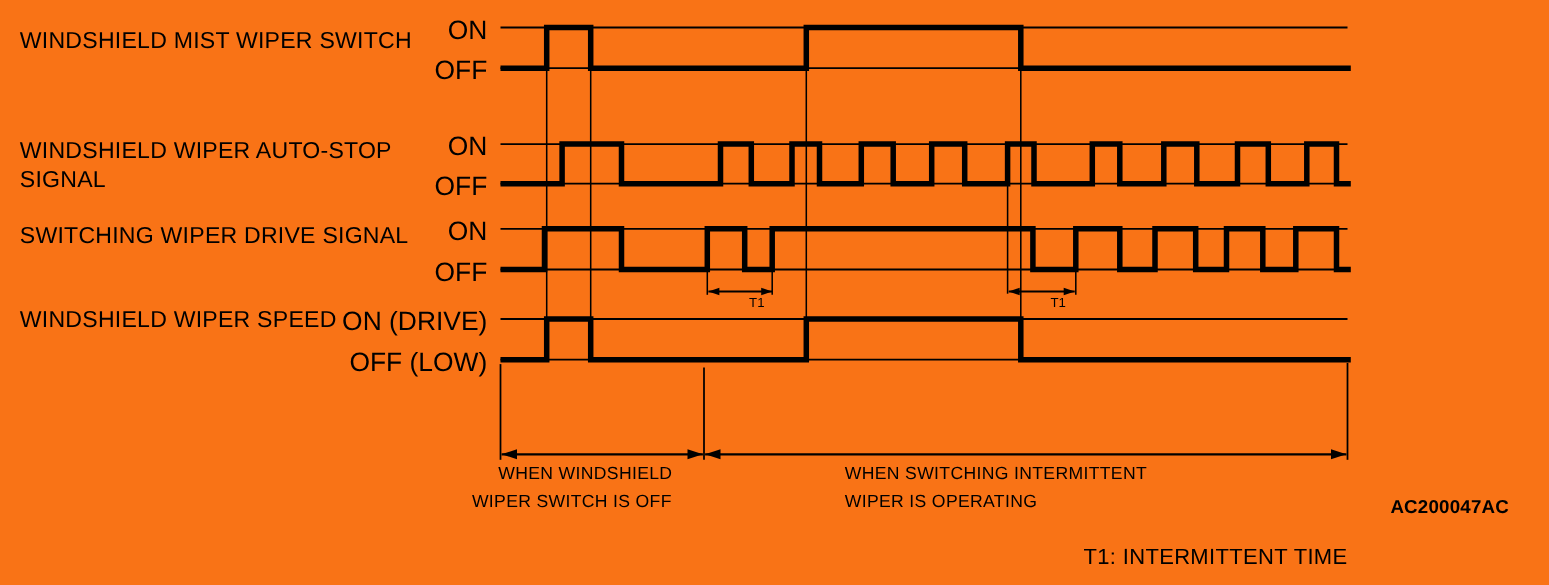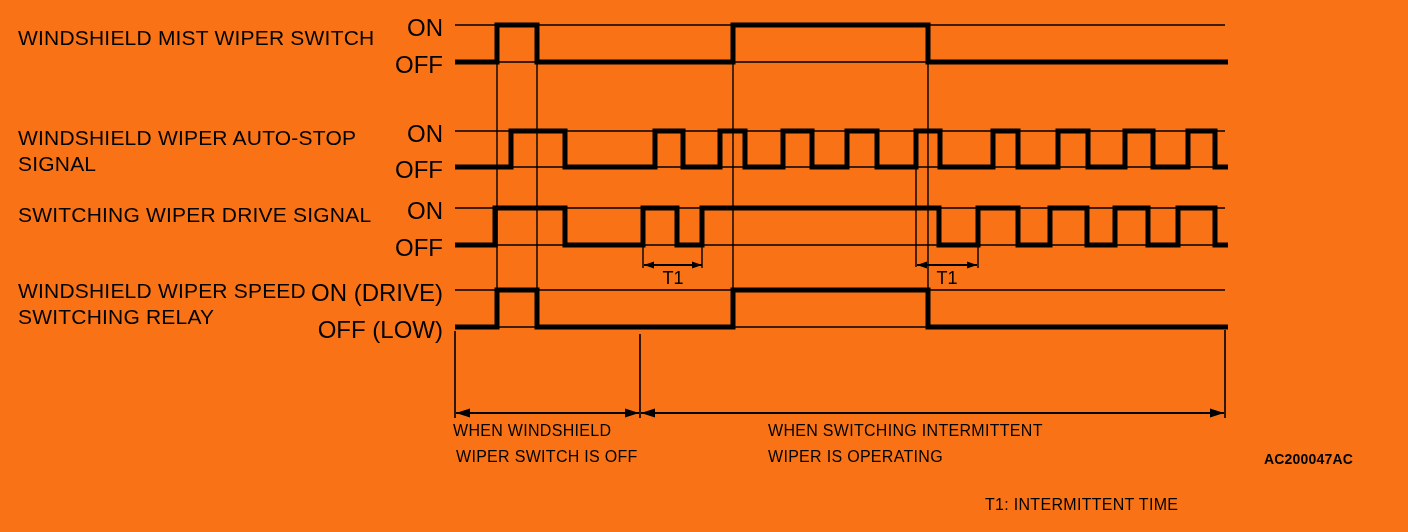--- a/index.html
+++ b/index.html
@@ -3,24 +3,24 @@
 <meta charset="utf-8">
 <style>
   html,body{margin:0;padding:0;background:#fff;}
   .canvas{
     position:relative;width:1408px;height:532px;background:#f97316;
     font-family:Liberation Sans, sans-serif;color:#000;overflow:hidden;
   }
   #diagram-svg{position:absolute;left:0;top:0;}
   .sig-label{position:absolute;left:18px;font-size:21px;letter-spacing:.2px;white-space:nowrap;}
   .level-label{position:absolute;left:298px;width:145px;text-align:right;font-size:24px;white-space:nowrap;}
-  .t1-label{position:absolute;width:44px;text-align:center;font-size:18px;}
+  .t1-label{position:absolute;width:44px;text-align:right;font-size:12px;}
   .bottom-label{position:absolute;font-size:16px;letter-spacing:.3px;white-space:nowrap;}
-  .fig-code{position:absolute;left:1264px;top:451px;font-size:14px;font-weight:bold;letter-spacing:.2px;}
-  .legend{position:absolute;left:985px;top:496px;font-size:16px;letter-spacing:.3px;white-space:nowrap;}
+  .fig-code{position:absolute;left:1264px;top:451px;font-size:17px;font-weight:bold;letter-spacing:.2px;}
+  .legend{position:absolute;left:985px;top:496px;font-size:20px;letter-spacing:.3px;white-space:nowrap;}
 </style>
 </head>
 <body>
 
 <div class="canvas">
 
   <svg id="diagram-svg" width="1408" height="532" viewBox="0 0 1408 532">
       <line x1="455" y1="25" x2="1225" y2="25" stroke="#000000" stroke-width="1.6"></line>
       <line x1="455" y1="62" x2="1225" y2="62" stroke="#000000" stroke-width="1.6"></line>
       <line x1="455" y1="131" x2="1225" y2="131" stroke="#000000" stroke-width="1.6"></line>
@@ -56,34 +56,33 @@
       <line x1="455" y1="331" x2="455" y2="418" stroke="#000000" stroke-width="1.6"></line>
       <line x1="640" y1="334" x2="640" y2="418" stroke="#000000" stroke-width="1.6"></line>
       <line x1="1225" y1="330" x2="1225" y2="418" stroke="#000000" stroke-width="1.6"></line>
     </svg>
 
   <div class="sig-label" style="top:26px">WINDSHIELD MIST WIPER SWITCH</div>
   <div class="sig-label" style="top:126px">WINDSHIELD WIPER AUTO-STOP</div>
   <div class="sig-label" style="top:152px">SIGNAL</div>
   <div class="sig-label" style="top:203px">SWITCHING WIPER DRIVE SIGNAL</div>
   <div class="sig-label" style="top:279px">WINDSHIELD WIPER SPEED</div>
-  <div class="sig-label" style="top:305px">SWITCHING RELAY</div>
 
   <div class="level-label" style="top:14px">ON</div>
   <div class="level-label" style="top:51px">OFF</div>
   <div class="level-label" style="top:120px">ON</div>
   <div class="level-label" style="top:156px">OFF</div>
   <div class="level-label" style="top:197px">ON</div>
   <div class="level-label" style="top:234px">OFF</div>
   <div class="level-label" style="top:279px">ON (DRIVE)</div>
   <div class="level-label" style="top:316px">OFF (LOW)</div>
 
   <div class="t1-label" style="left:651px;top:268px">T1</div>
   <div class="t1-label" style="left:925px;top:268px">T1</div>
 
   <div class="bottom-label" style="left:453px;top:422px">WHEN WINDSHIELD</div>
-  <div class="bottom-label" style="left:456px;top:448px">WIPER SWITCH IS OFF</div>
+  <div class="bottom-label" style="left:429px;top:448px">WIPER SWITCH IS OFF</div>
   <div class="bottom-label" style="left:768px;top:422px">WHEN SWITCHING INTERMITTENT</div>
   <div class="bottom-label" style="left:768px;top:448px">WIPER IS OPERATING</div>
 
   <div class="fig-code">AC200047AC</div>
   <div class="legend">T1: INTERMITTENT TIME</div>
 </div>
 
 </body></html>

